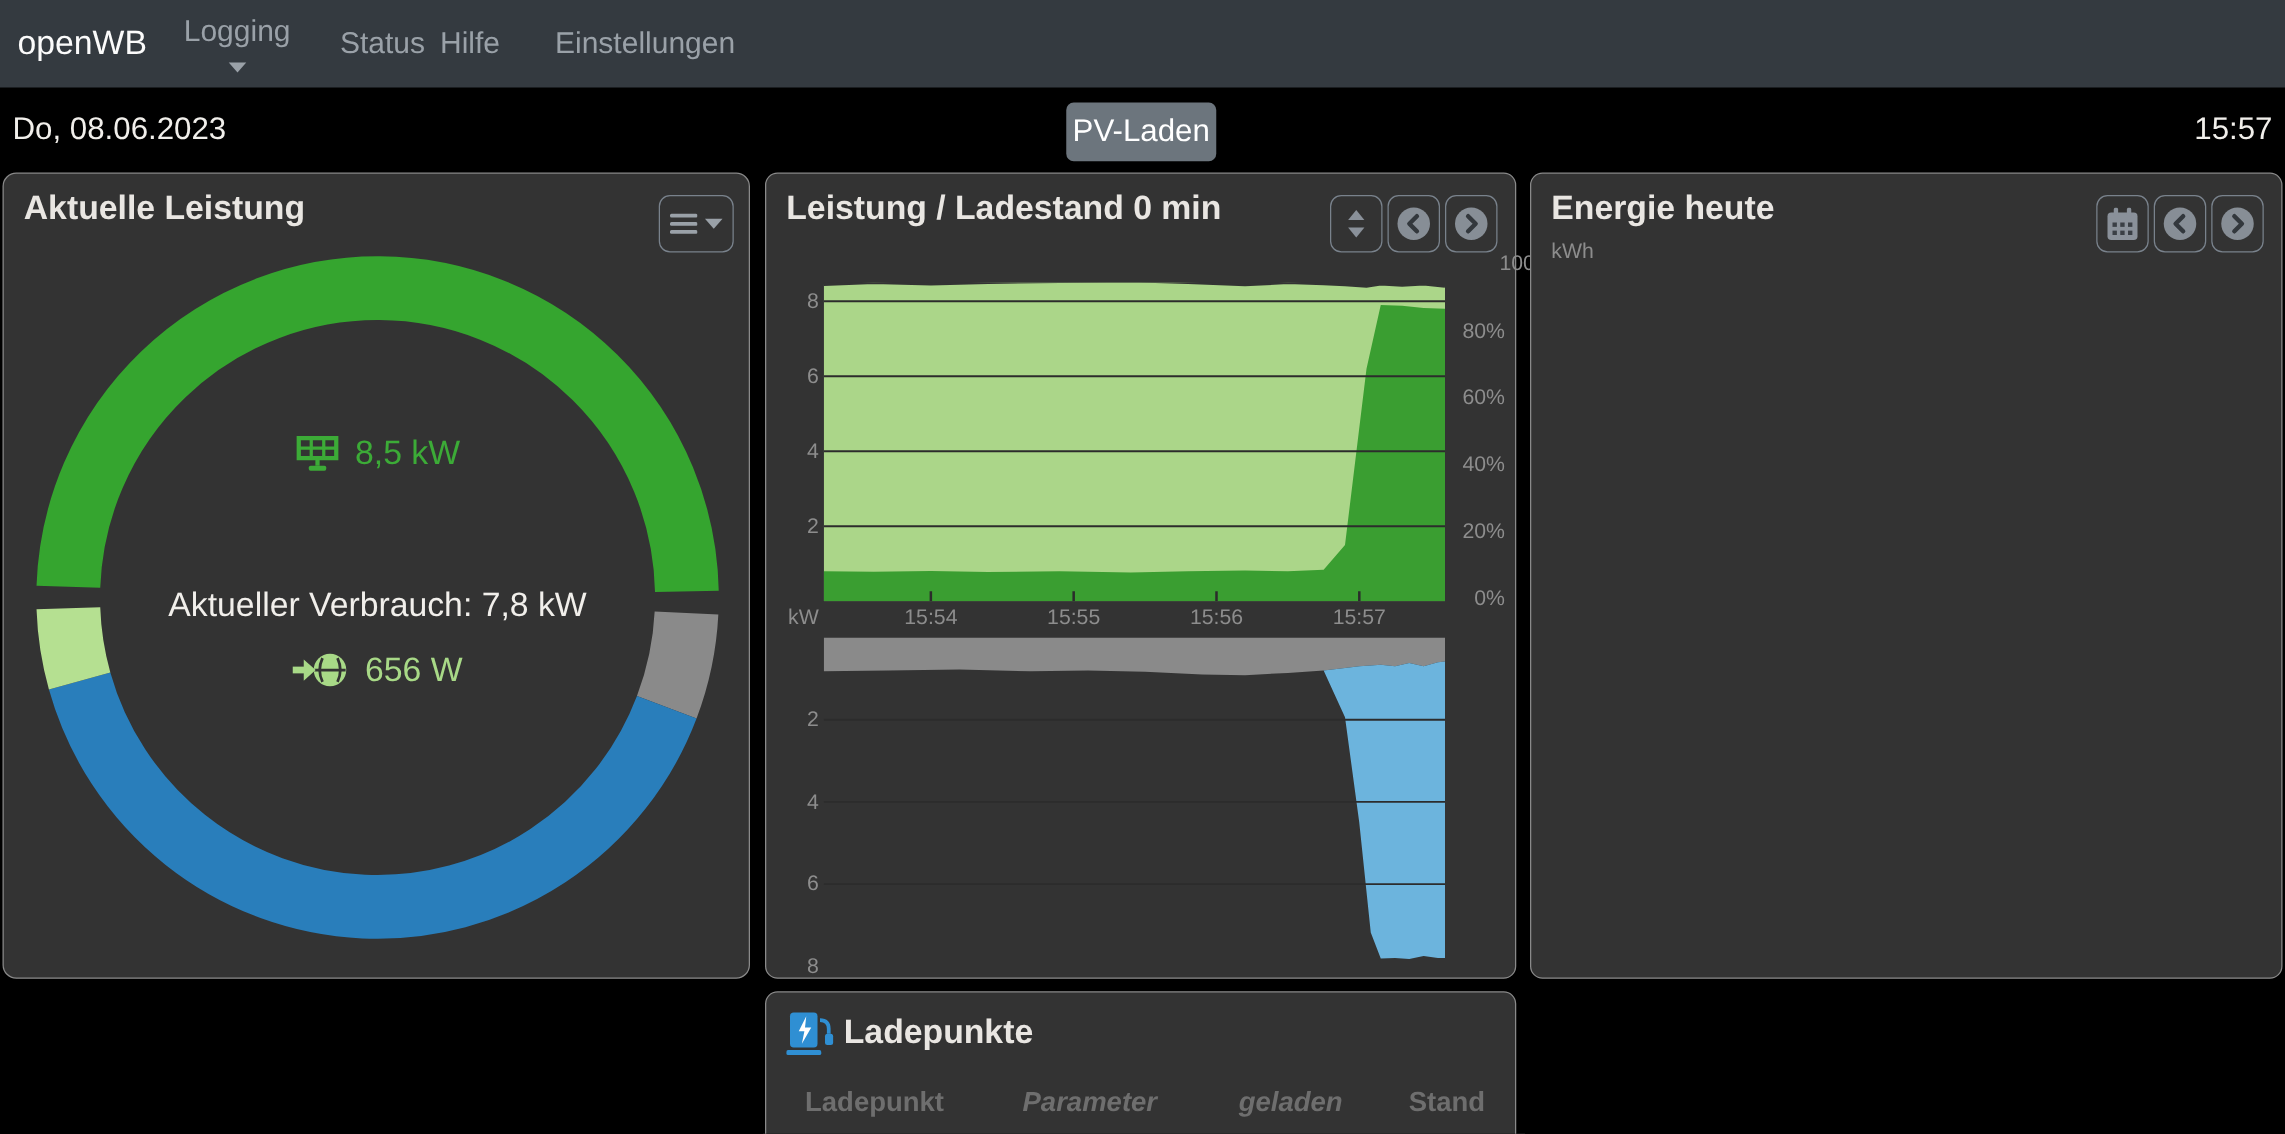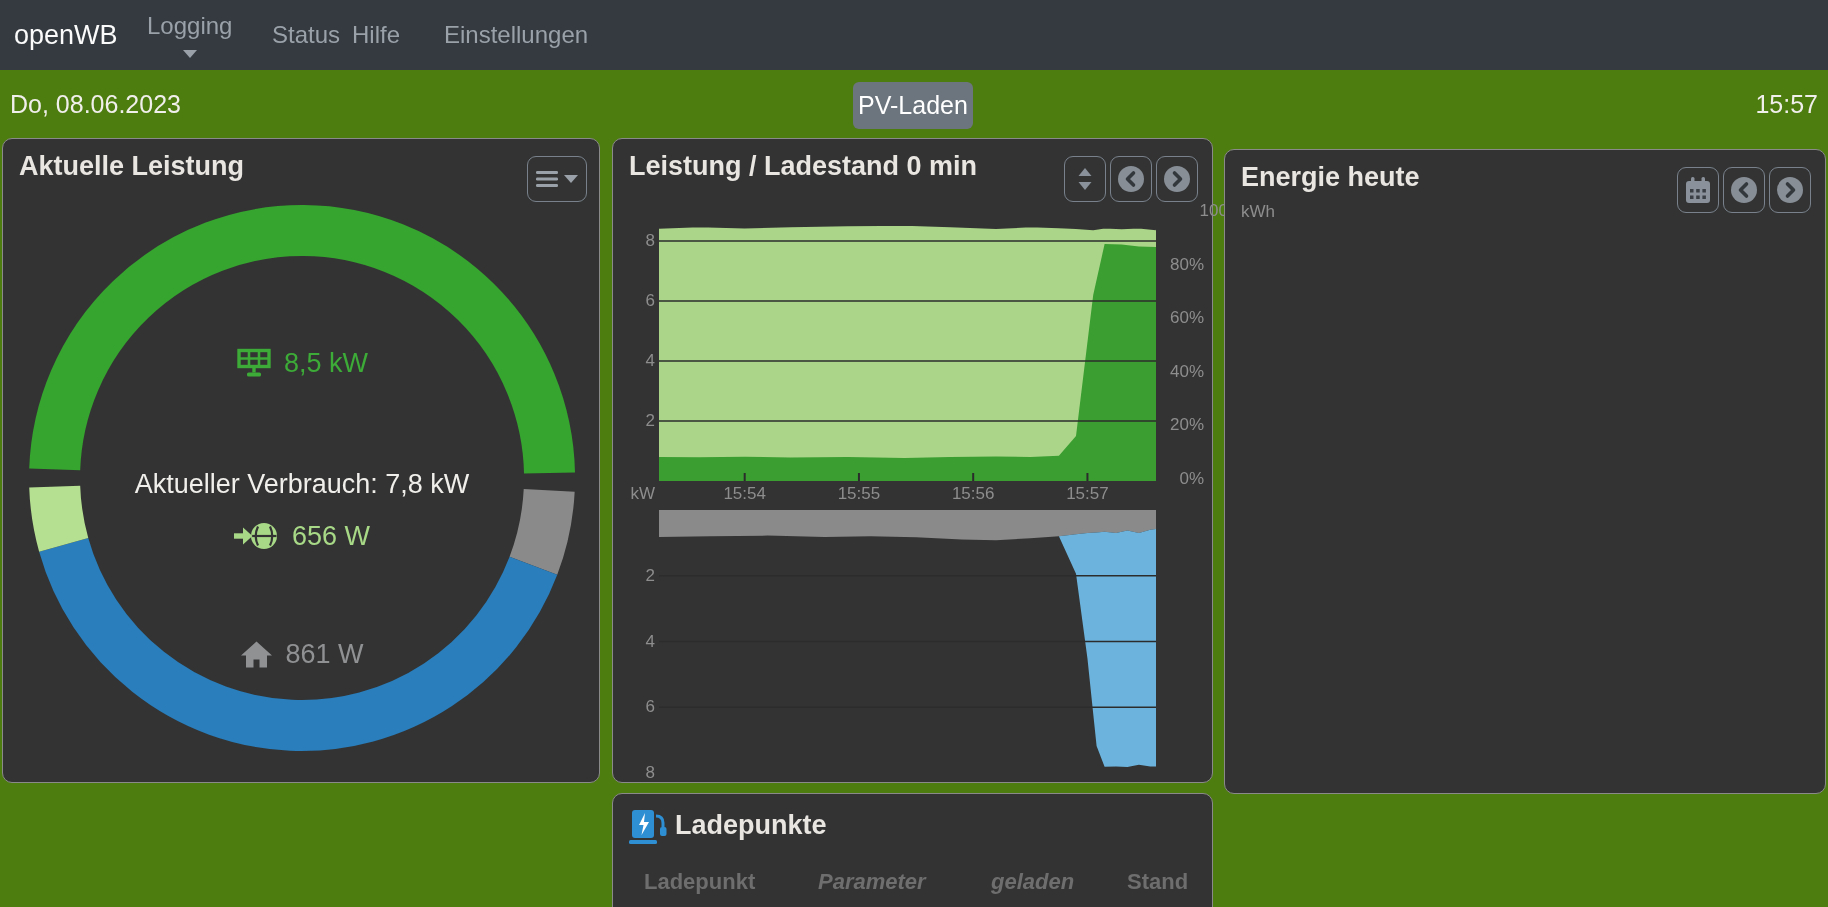--- a/index.html
+++ b/index.html
@@ -1,18 +1,18 @@
 <!DOCTYPE html>
 <html><head>
 <meta charset="utf-8">
 <style>
   * { margin:0; padding:0; box-sizing:border-box; }
   html,body { width:1828px; height:907px; overflow:hidden; background:#2f2f2f;
     font-family:"Liberation Sans", sans-serif; }
-  .app { position:relative; width:1828px; height:907px; background:#4d7c0f; }
+  .app { position:relative; width:1828px; height:907px; background:#000000; }
 
   
   .navbar { position:absolute; left:0; top:0; width:1828px; height:70px; background:#343a40; }
   .brand { position:absolute; left:14px; top:50%; transform:translateY(-50%);
     color:#fbfbfb; font-size:27px; cursor:pointer; }
   .nav-item { position:absolute; top:50%; transform:translateY(-50%);
     color:#9aa1a8; font-size:24px; cursor:pointer; display:flex; align-items:center; gap:10px;flex-direction:column; }
   .caret { width:0; height:0; border-left:7px solid transparent; border-right:7px solid transparent;
     border-top:8px solid #9aa1a8; display:inline-block; }
 
@@ -21,23 +21,23 @@
     color:#f1efeb; font-size:25px; }
   .statusbar-time { position:absolute; right:10px; top:104px; transform:translateY(-50%);
     color:#f1efeb; font-size:25px; }
   .mode-btn { position:absolute; left:853px; top:82px; width:120px; height:47px;
     background:#6c757d; border:none; border-radius:6px; color:#fff; font-size:25px;
     font-family:"Liberation Sans", sans-serif; cursor:pointer; }
 
   
   .card { position:absolute; background:#333333; border:1px solid #8a8a8a; border-radius:10px; }
   .card h2 { position:absolute; left:16px; top:12px; color:#e9e6e2; font-size:27px; font-weight:700; }
-  .card-gauge  { left:2px;    top:138px; width:598px; height:645px; }
+  .card-gauge  { left:2px;    top:138px; width:598px; height:645px;border-radius:11px; }
   .card-chart  { left:612px;  top:138px; width:601px; height:645px;padding-left:10px; }
-  .card-energy { left:1224px; top:138px; width:602px; height:645px;margin-top:11px; }
+  .card-energy { left:1224px; top:138px; width:602px; height:645px; }
   .card-cp     { left:612px;  top:793px; width:601px; height:150px; }
 
   
   .icon-btn { position:absolute; top:17px; height:46px; background:transparent;
     border:1px solid #79828c; border-radius:9px; display:flex; align-items:center;
     justify-content:center; gap:6px; cursor:pointer; }
   .menu-btn { right:12px; width:60px; }
   .btn-a { right:106px; width:42px; }
   .btn-b { right:60px;  width:42px; }
   .btn-c { right:14px;  width:42px; }
@@ -138,26 +138,20 @@
         <path d="M24 7.5 q-4.5 9.5 0 19" stroke="#333333" stroke-width="2.2" fill="none"></path>
         <path d="M36 7.5 q4.5 9.5 0 19" stroke="#333333" stroke-width="2.2" fill="none"></path>
         <line x1="17.5" y1="17" x2="42.5" y2="17" stroke="#333333" stroke-width="2.2"></line>
         <rect x="0" y="14.3" width="12" height="5.4" fill="#a8d987"></rect>
         <path d="M9 8.5 l9.5 8.5 l-9.5 8.5 z" fill="#a8d987"></path>
       </svg>
       <span>656 W</span>
     </div>
 
 
-    <div class="gauge-row row-house">
-      <svg width="33" height="29" viewBox="0 0 33 29">
-        <path d="M16.5 2 L32 16 L27 16 L27 28 L19.5 28 L19.5 20 L13.5 20 L13.5 28 L6 28 L6 16 L1 16 Z" fill="#8f9193"></path>
-      </svg>
-      <span>861 W</span>
-    </div>
   </section>
 
   <section class="card card-chart">
     <h2>Leistung / Ladestand 0 min</h2>
     <button class="icon-btn btn-a">
       <svg width="16" height="24" viewBox="0 0 16 24">
         <path d="M8 1 L14.5 9 H1.5 Z" fill="#8a919a"></path>
         <path d="M8 23 L1.5 15 h13 Z" fill="#8a919a"></path>
       </svg>
     </button>

